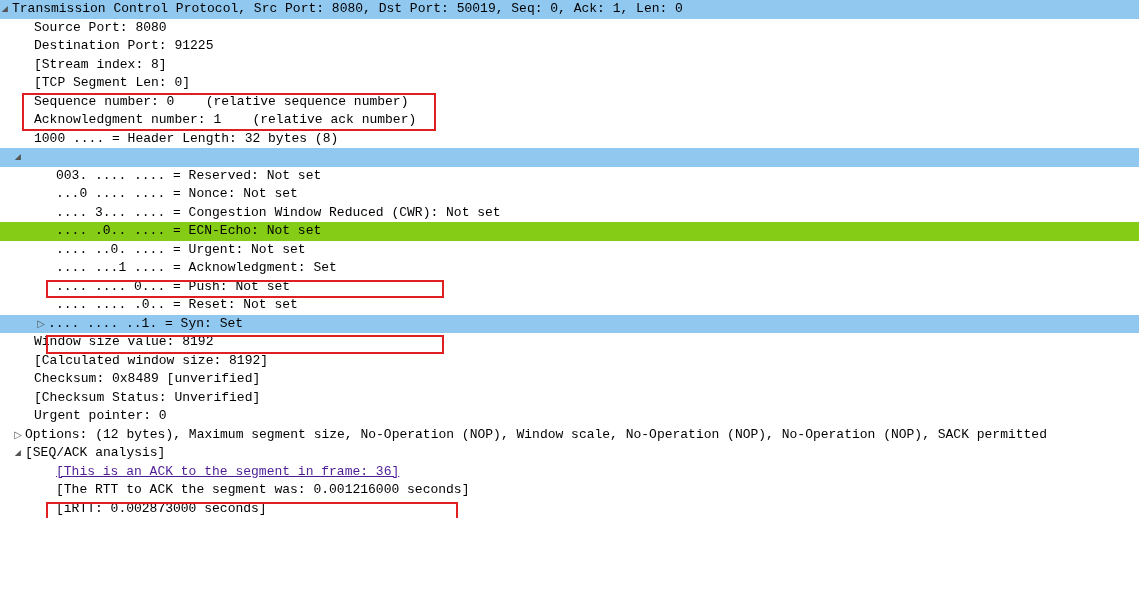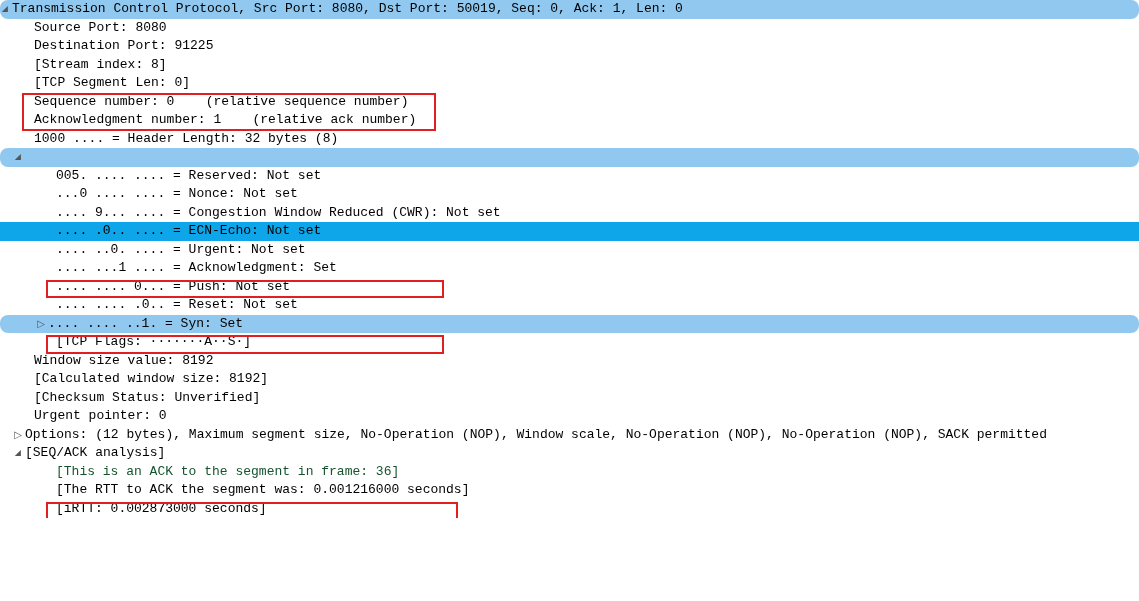--- a/index.html
+++ b/index.html
@@ -14,38 +14,37 @@
     width: 1139px;
   }
   .row {
     white-space: pre;
     height: 18.5px;
     display: flex;
     align-items: center;
   }
   .sel {
     background: #90c8f0;
-    border-radius: 8px;
   }
   .sel-light {
-    background: #0ea5e9;
+    background: #84cc16;
   }
   .tri {
     display: inline-block;
     width: 10px;
     text-align: center;
     font-family: sans-serif;
     font-size: 10px;
     color: #555;
   }
   .tri::before { content: ""; }
   .tri.open::before { content: "◢"; transform: scale(0.8); display:inline-block;}
   .tri.closed::before { content: "▷"; }
   .ind { display:inline-block; }
-  .link { color: #14532d; }
+  .link { color: #4c1d95; text-decoration: underline; }
   .redbox-wrap {
     position: relative;
   }
   .redbox {
     position: absolute;
     border: 2px solid #e02020;
     pointer-events: none;
   }
 </style>
 </head>
@@ -83,55 +82,55 @@
 
   <div class="row">
     <span class="tri"></span><span class="ind" style="width:24px"></span><span>1000 .... = Header Length: 32 bytes (8)</span>
   </div>
 
   <div class="row sel">
     <span class="ind" style="width:13px"></span><span class="tri open"></span><span class="ind" style="width:2px"></span>
   </div>
 
   <div class="row">
-    <span class="tri"></span><span class="ind" style="width:46px"></span><span>005. .... .... = Reserved: Not set</span>
+    <span class="tri"></span><span class="ind" style="width:46px"></span><span>003. .... .... = Reserved: Not set</span>
   </div>
   <div class="row">
     <span class="tri"></span><span class="ind" style="width:46px"></span><span>...0 .... .... = Nonce: Not set</span>
   </div>
   <div class="row">
-    <span class="tri"></span><span class="ind" style="width:46px"></span><span>.... 9... .... = Congestion Window Reduced (CWR): Not set</span>
+    <span class="tri"></span><span class="ind" style="width:46px"></span><span>.... 3... .... = Congestion Window Reduced (CWR): Not set</span>
   </div>
   <div class="row sel-light">
     <span class="tri"></span><span class="ind" style="width:46px"></span><span>.... .0.. .... = ECN-Echo: Not set</span>
   </div>
   <div class="row">
     <span class="tri"></span><span class="ind" style="width:46px"></span><span>.... ..0. .... = Urgent: Not set</span>
   </div>
   <div class="row">
     <span class="tri"></span><span class="ind" style="width:46px"></span><span>.... ...1 .... = Acknowledgment: Set</span>
   </div>
   <div class="row">
     <span class="tri"></span><span class="ind" style="width:46px"></span><span>.... .... 0... = Push: Not set</span>
   </div>
   <div class="row">
     <span class="tri"></span><span class="ind" style="width:46px"></span><span>.... .... .0.. = Reset: Not set</span>
   </div>
   <div class="row sel">
     <span class="ind" style="width:36px"></span><span class="tri closed"></span><span class="ind" style="width:2px"></span><span>.... .... ..1. = Syn: Set</span>
   </div>
-  <div class="row">
-    <span class="tri"></span><span class="ind" style="width:46px"></span><span>[TCP Flags: ·······A··S·]</span>
-  </div>
 
   <div class="row">
     <span class="tri"></span><span class="ind" style="width:24px"></span><span>Window size value: 8192</span>
   </div>
   <div class="row">
     <span class="tri"></span><span class="ind" style="width:24px"></span><span>[Calculated window size: 8192]</span>
+  </div>
+  <div class="row">
+    <span class="tri"></span><span class="ind" style="width:24px"></span><span>Checksum: 0x8489 [unverified]</span>
   </div>
   <div class="row">
     <span class="tri"></span><span class="ind" style="width:24px"></span><span>[Checksum Status: Unverified]</span>
   </div>
   <div class="row">
     <span class="tri"></span><span class="ind" style="width:24px"></span><span>Urgent pointer: 0</span>
   </div>
   <div class="row">
     <span class="ind" style="width:13px"></span><span class="tri closed"></span><span class="ind" style="width:2px"></span><span>Options: (12 bytes), Maximum segment size, No-Operation (NOP), Window scale, No-Operation (NOP), No-Operation (NOP), SACK permitted</span>
   </div>

